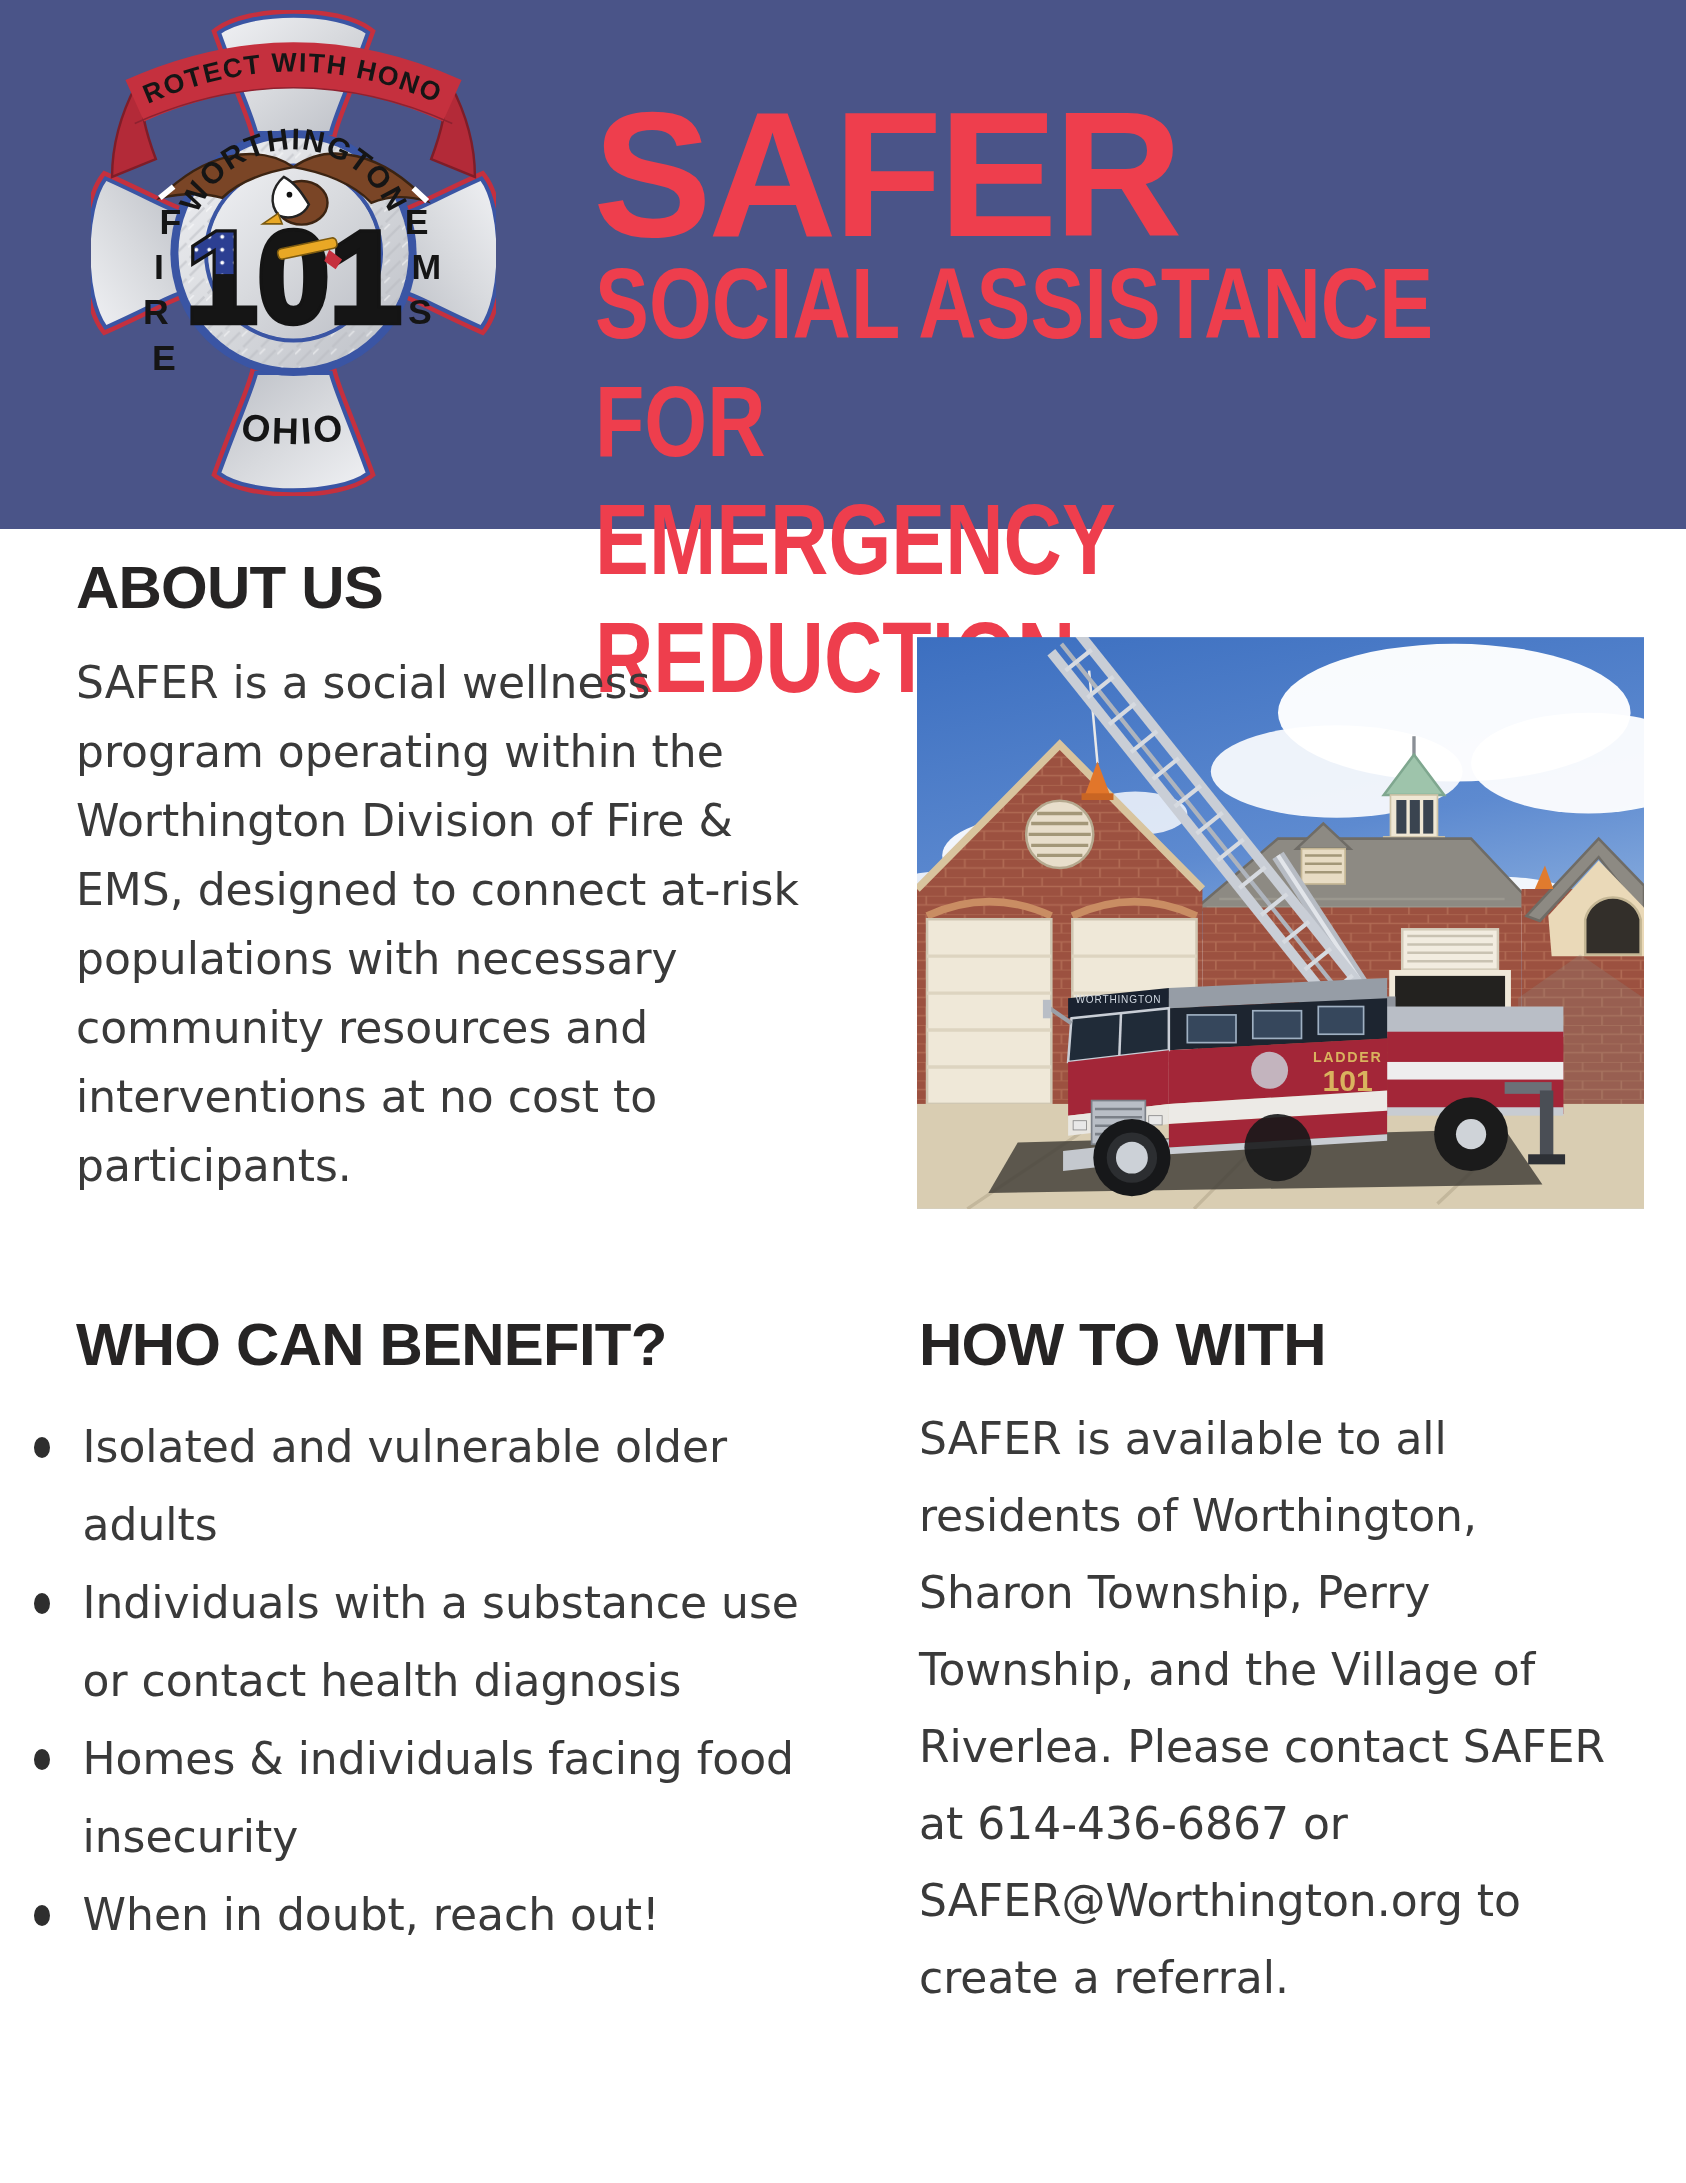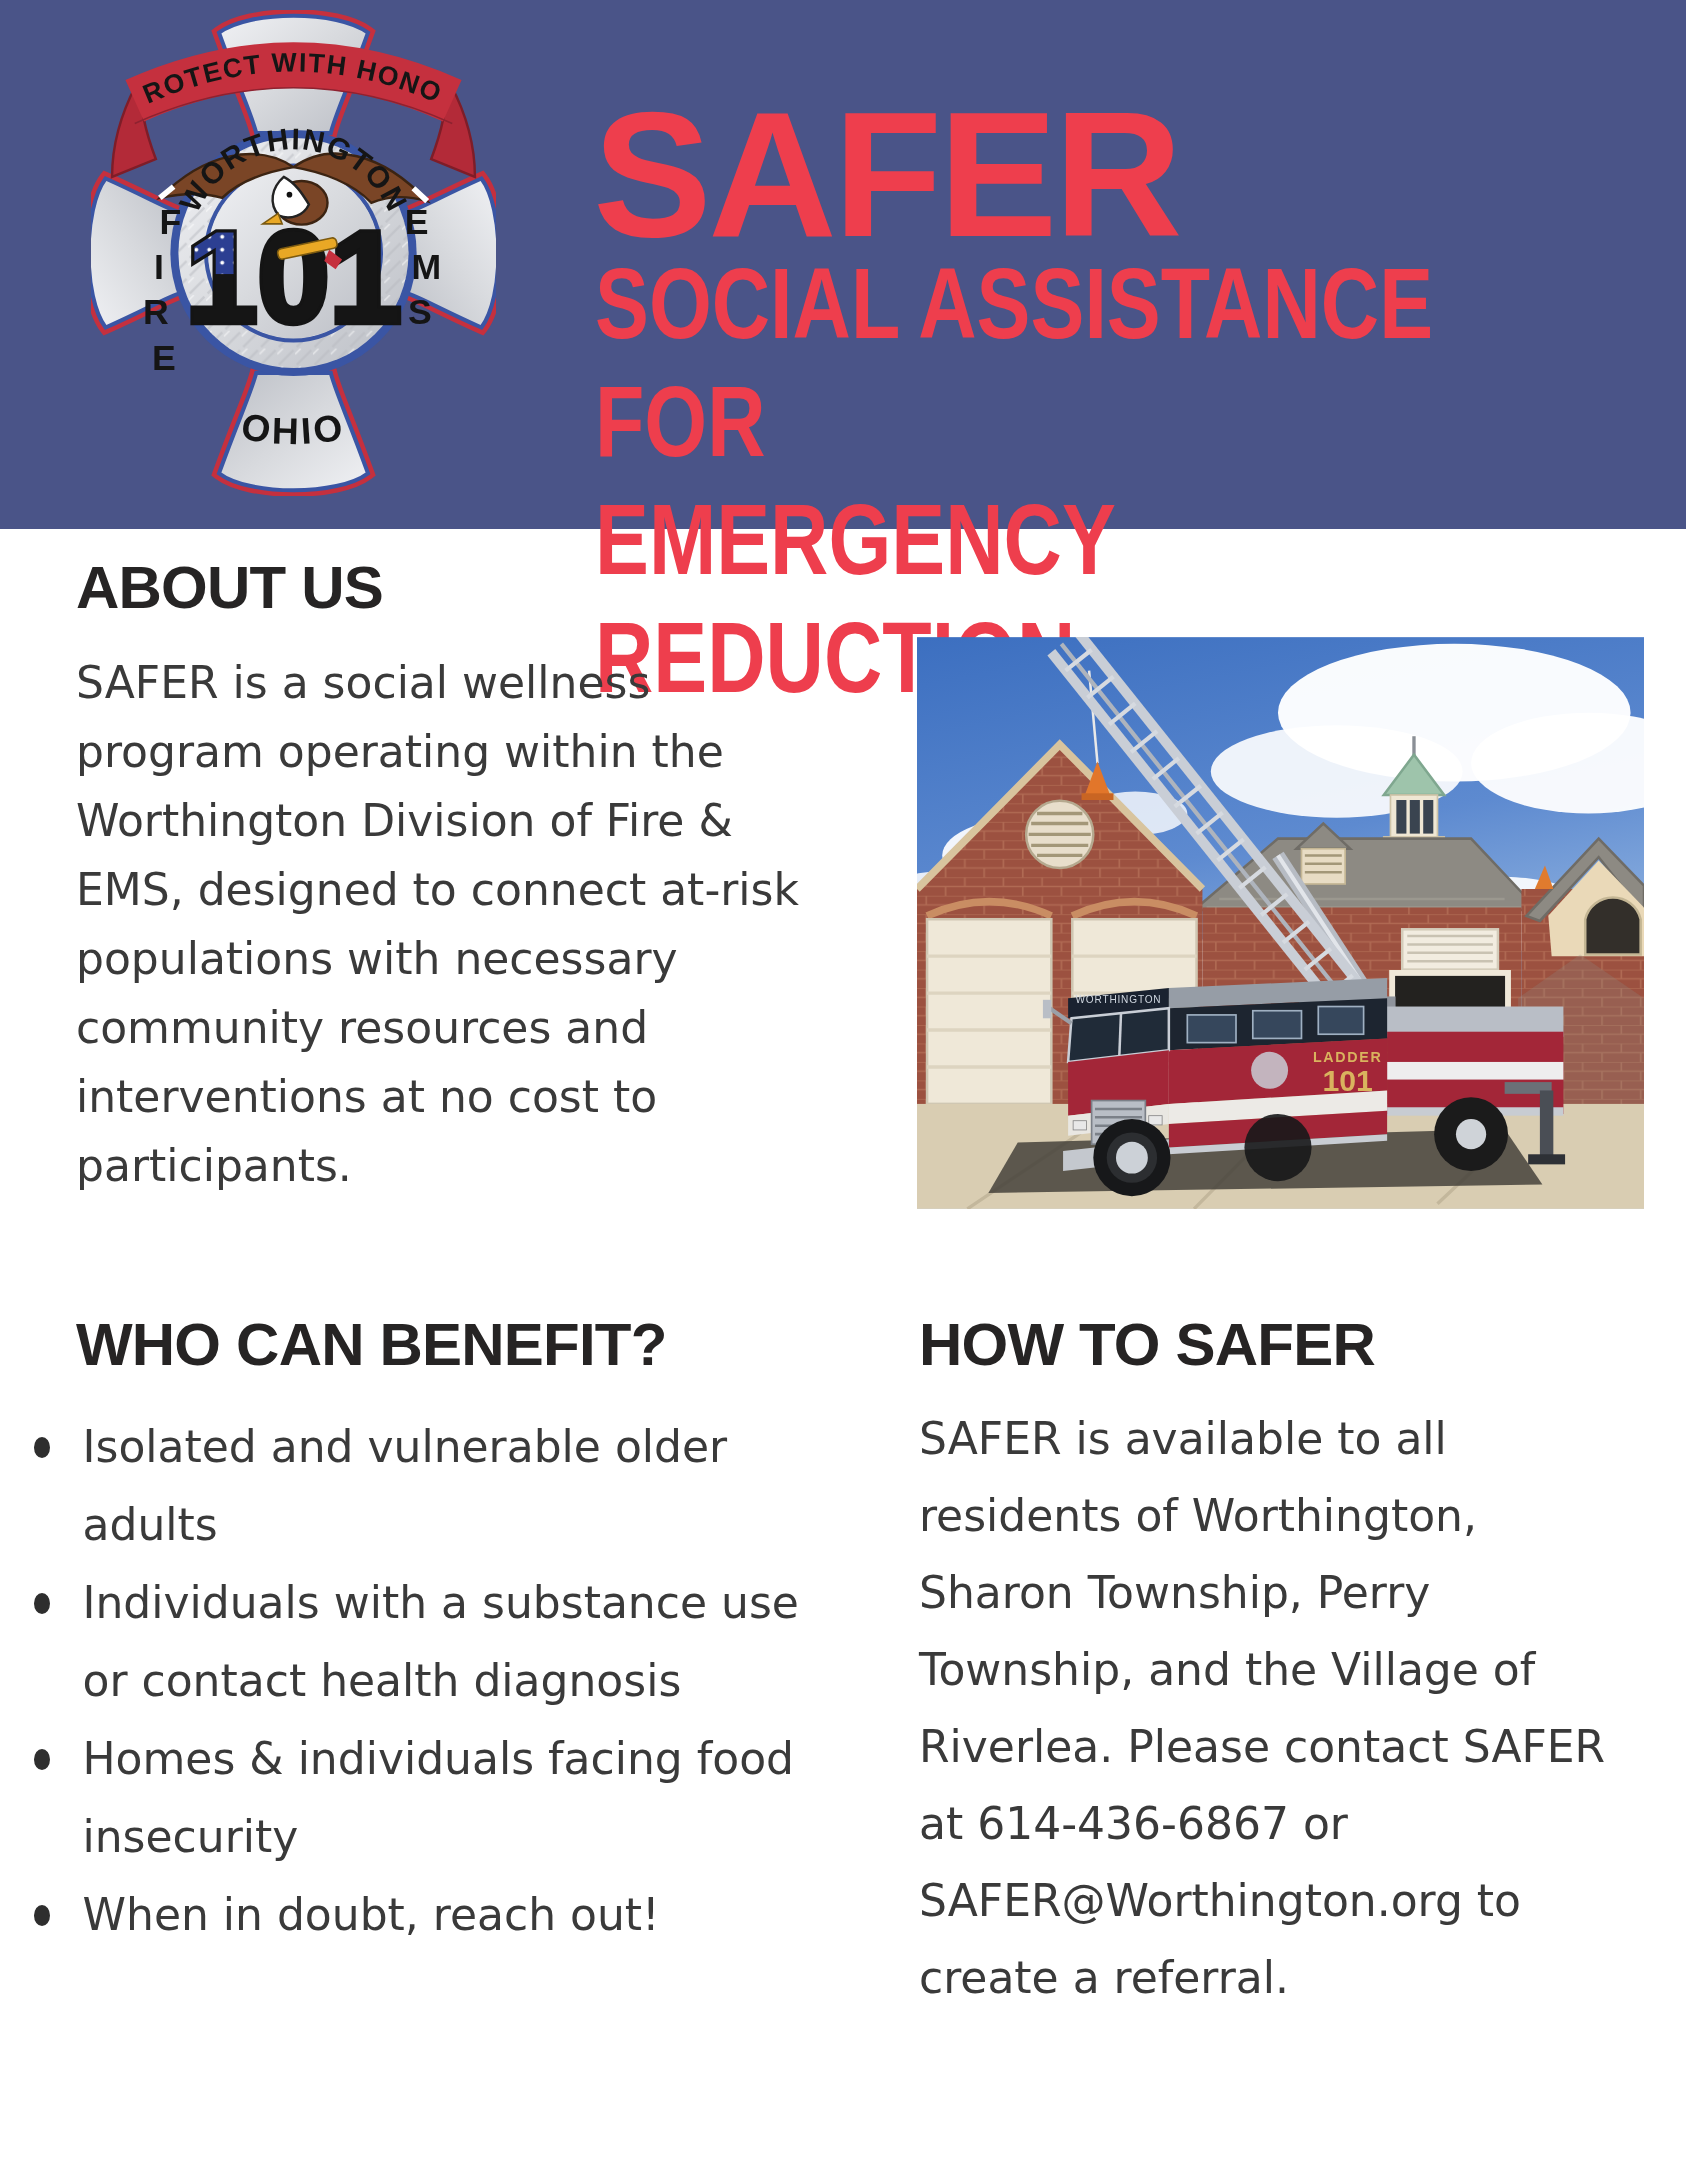--- a/index.html
+++ b/index.html
@@ -304,21 +304,21 @@
   <ul class="bullets">
     <li>Isolated and vulnerable older
 adults</li>
     <li>Individuals with a substance use
 or contact health diagnosis</li>
     <li>Homes &amp; individuals facing food
 insecurity</li>
     <li>When in doubt, reach out!</li>
   </ul>
 
-  <div class="h2 refer-heading">HOW TO SAFER</div>
+  <div class="h2 refer-heading">HOW TO WITH</div>
   <div class="body-text refer-body">SAFER is available to all
 residents of Worthington,
 Sharon Township, Perry
 Township, and the Village of
 Riverlea. Please contact SAFER
 at 614-436-6867 or
 SAFER@Worthington.org to
 create a referral.</div>
 
 </div>

